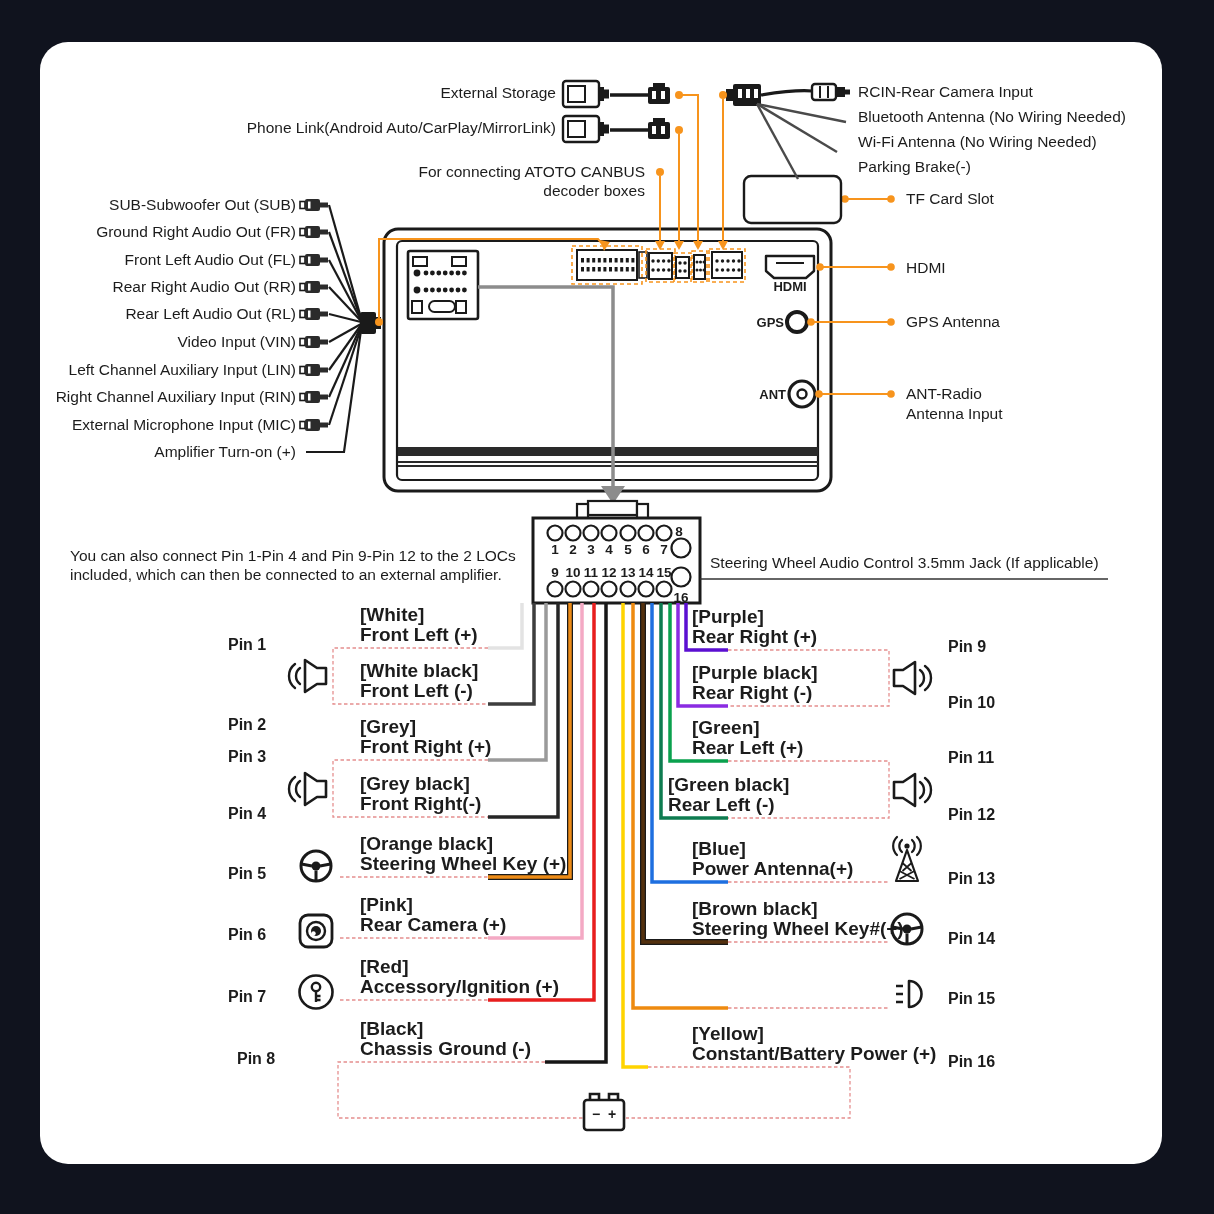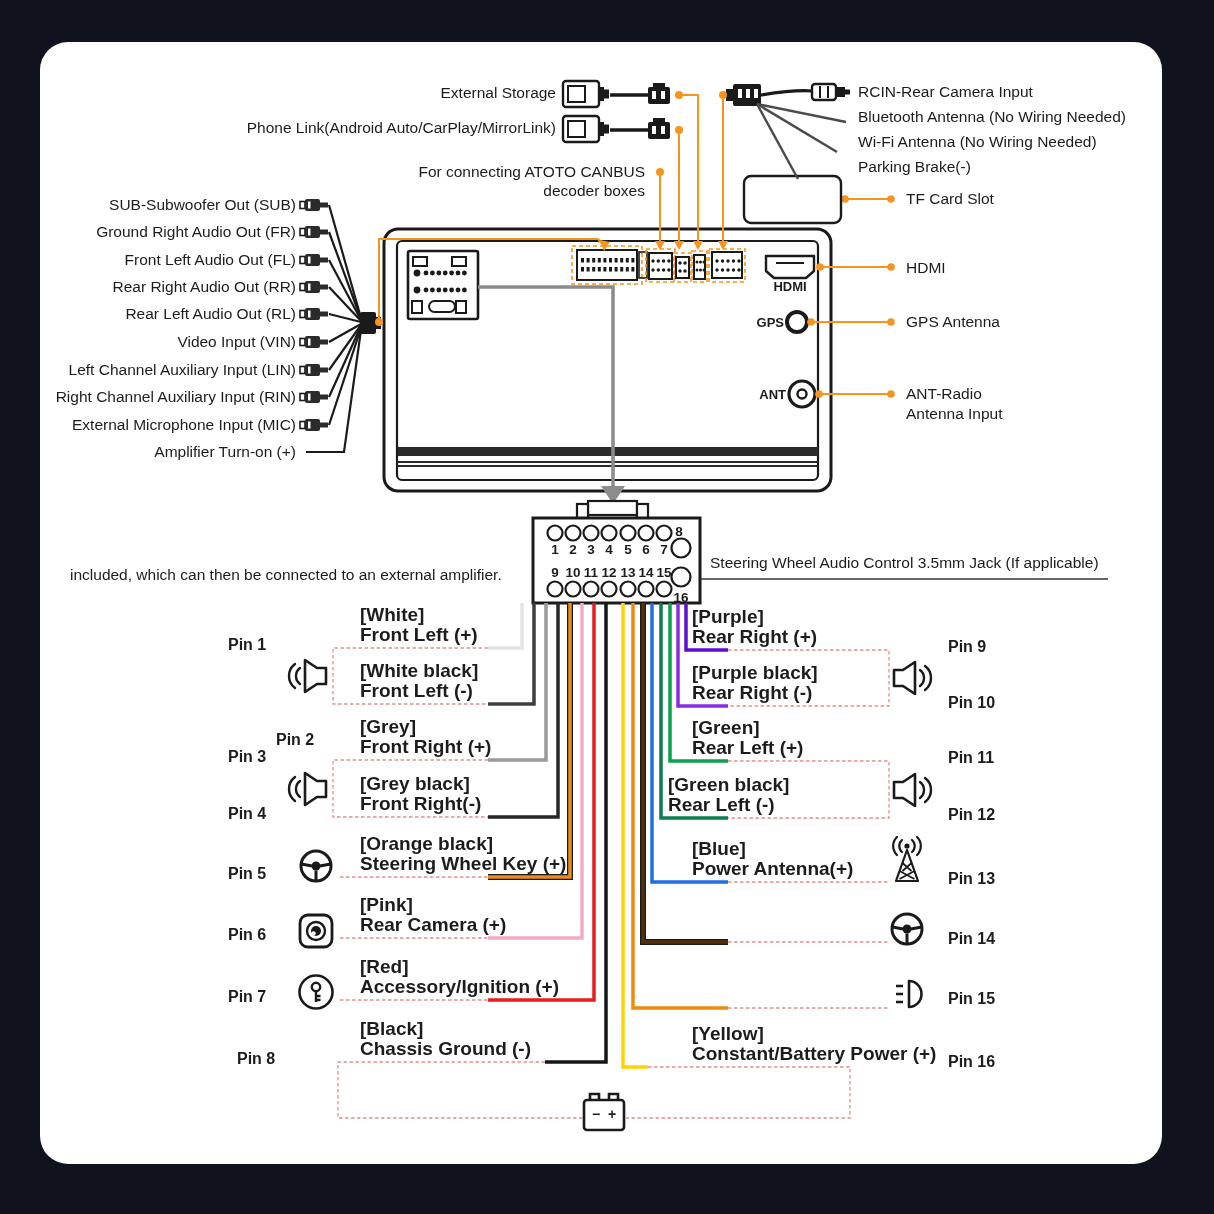--- a/index.html
+++ b/index.html
@@ -403,20 +403,21 @@
   <div class="lbl ra" style="left:40px;top:360px;width:256px;">Left Channel Auxiliary Input (LIN)</div>
   <div class="lbl ra" style="left:40px;top:387px;width:256px;">Right Channel Auxiliary Input (RIN)</div>
   <div class="lbl ra" style="left:40px;top:415px;width:256px;">External Microphone Input (MIC)</div>
   <div class="lbl ra" style="left:40px;top:442px;width:256px;">Amplifier Turn-on (+)</div>
 
   <div class="lbl" style="left:906px;top:258px;">HDMI</div>
   <div class="lbl" style="left:906px;top:312px;">GPS Antenna</div>
   <div class="lbl" style="left:906px;top:384px;">ANT-Radio</div>
   <div class="lbl" style="left:906px;top:404px;">Antenna Input</div>
 
+  <div class="lbl" style="left:70px;top:546px;">You can also connect Pin 1-Pin 4 and Pin 9-Pin 12 to the 2 LOCs</div>
   <div class="lbl" style="left:70px;top:565px;text-align:right;">included, which can then be connected to an external amplifier.</div>
   <div class="lbl" style="left:710px;top:553px;">Steering Wheel Audio Control 3.5mm Jack (If applicable)</div>
 
   <div class="pinblk" style="left:360px;top:605px;">
     <div>[White]</div>
     <div>Front Left (+)</div>
   </div>
   <div class="pinblk" style="left:360px;top:661px;">
     <div>[White black]</div>
     <div>Front Left (-)</div>
@@ -459,27 +460,31 @@
     <div>Rear Left (+)</div>
   </div>
   <div class="pinblk" style="left:668px;top:775px;">
     <div>[Green black]</div>
     <div>Rear Left (-)</div>
   </div>
   <div class="pinblk" style="left:692px;top:839px;">
     <div>[Blue]</div>
     <div>Power Antenna(+)</div>
   </div>
+  <div class="pinblk" style="left:692px;top:899px;">
+    <div>[Brown black]</div>
+    <div>Steering Wheel Key#(+)</div>
+  </div>
   <div class="pinblk" style="left:692px;top:1024px;">
     <div>[Yellow]</div>
     <div>Constant/Battery Power (+)</div>
   </div>
 
   <div class="pinno" style="left:228px;top:636px;">Pin 1</div>
-  <div class="pinno" style="left:228px;top:731px;margin-left:48px;">Pin 2</div>
+  <div class="pinno" style="left:228px;top:716px;">Pin 2</div>
   <div class="pinno" style="left:228px;top:748px;">Pin 3</div>
   <div class="pinno" style="left:228px;top:805px;">Pin 4</div>
   <div class="pinno" style="left:228px;top:865px;">Pin 5</div>
   <div class="pinno" style="left:228px;top:926px;">Pin 6</div>
   <div class="pinno" style="left:228px;top:988px;">Pin 7</div>
   <div class="pinno" style="left:237px;top:1050px;">Pin 8</div>
   <div class="pinno" style="left:948px;top:638px;">Pin 9</div>
   <div class="pinno" style="left:948px;top:694px;">Pin 10</div>
   <div class="pinno" style="left:948px;top:749px;">Pin 11</div>
   <div class="pinno" style="left:948px;top:806px;">Pin 12</div>

